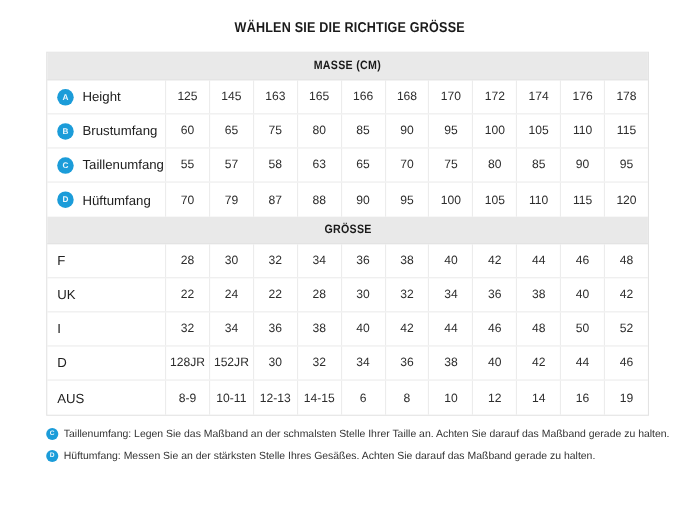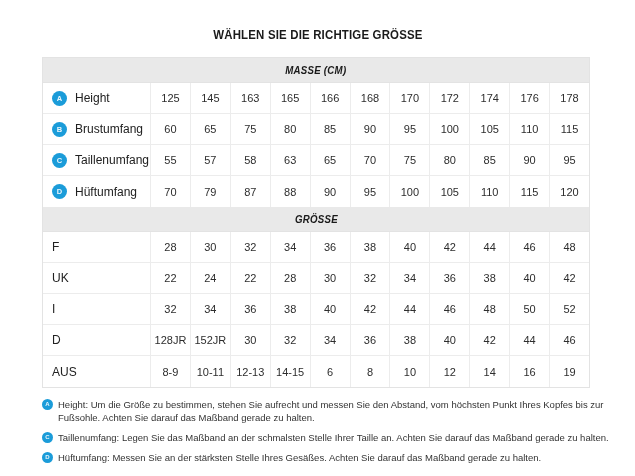--- a/index.html
+++ b/index.html
@@ -3,21 +3,21 @@
 <meta charset="utf-8">
 <style>
   * { margin: 0; padding: 0; box-sizing: border-box; }
   html, body { background: #ffffff; }
   body {
     width: 635px; height: 476px;
     font-family: "Liberation Sans", sans-serif;
     color: #2d2d2d;
     overflow: hidden;
   }
-  .page { width: 635px; height: 476px; background: #fff; padding-top: 27px; }
+  .page { width: 635px; height: 476px; background: #fff; padding-top: 17px; }
 
   .page-title {
     text-align: center;
     font-size: 13px;
     font-weight: bold;
     color: #1a1a1a;
     letter-spacing: 0.2px;
   }
   .page-title .condensed { display: inline-block; transform: scaleX(0.88); transform-origin: center; }
 
@@ -26,21 +26,20 @@
     margin: 15px 0 0 42px;
     border: 1px solid #e3e3e3;
     background: #fff;
   }
   .band {
     height: 25px;
     background: #e9e9e9;
     display: flex; align-items: center; justify-content: center;
     font-size: 11px; font-weight: bold; color: #1a1a1a;
     border-bottom: 1px solid #e3e3e3;
-    font-style: italic;
   }
   .band .condensed { display: inline-block; transform: scaleX(0.88); transform-origin: center; letter-spacing: 0.3px; }
 
   .trow {
     display: grid;
     grid-template-columns: 107px repeat(11, 1fr);
     height: 31px;
     border-bottom: 1px solid #ececec;
   }
   .trow:last-child { border-bottom: none; }
@@ -258,24 +257,20 @@
           <div class="cell">14</div>
           <div class="cell">16</div>
           <div class="cell">19</div>
         </div>
       </div>
 
   </div>
 
   <div class="footnotes" id="footnotes">
       <div class="footnote">
-        <span class="fbadge">A</span>
-        <span class="ftext">Height: Um die Größe zu bestimmen, stehen Sie aufrecht und messen Sie den Abstand, vom höchsten Punkt Ihres Kopfes bis zur Fußsohle. Achten Sie darauf das Maßband gerade zu halten.</span>
-      </div>
-      <div class="footnote">
         <span class="fbadge">C</span>
         <span class="ftext">Taillenumfang: Legen Sie das Maßband an der schmalsten Stelle Ihrer Taille an. Achten Sie darauf das Maßband gerade zu halten.</span>
       </div>
       <div class="footnote">
         <span class="fbadge">D</span>
         <span class="ftext">Hüftumfang: Messen Sie an der stärksten Stelle Ihres Gesäßes. Achten Sie darauf das Maßband gerade zu halten.</span>
       </div>
     </div>
 
 </div>

